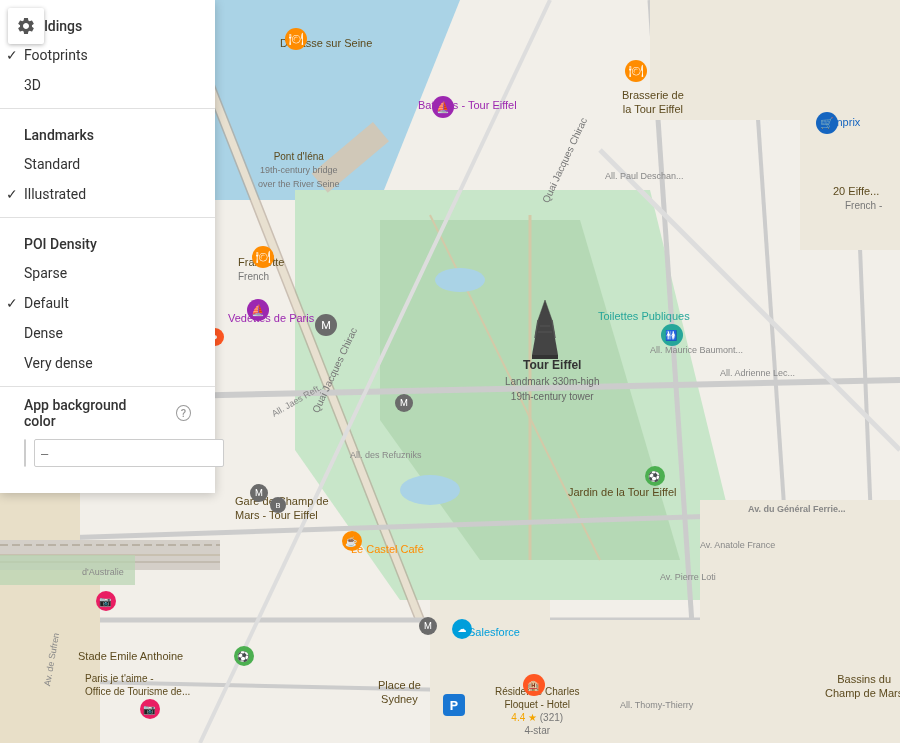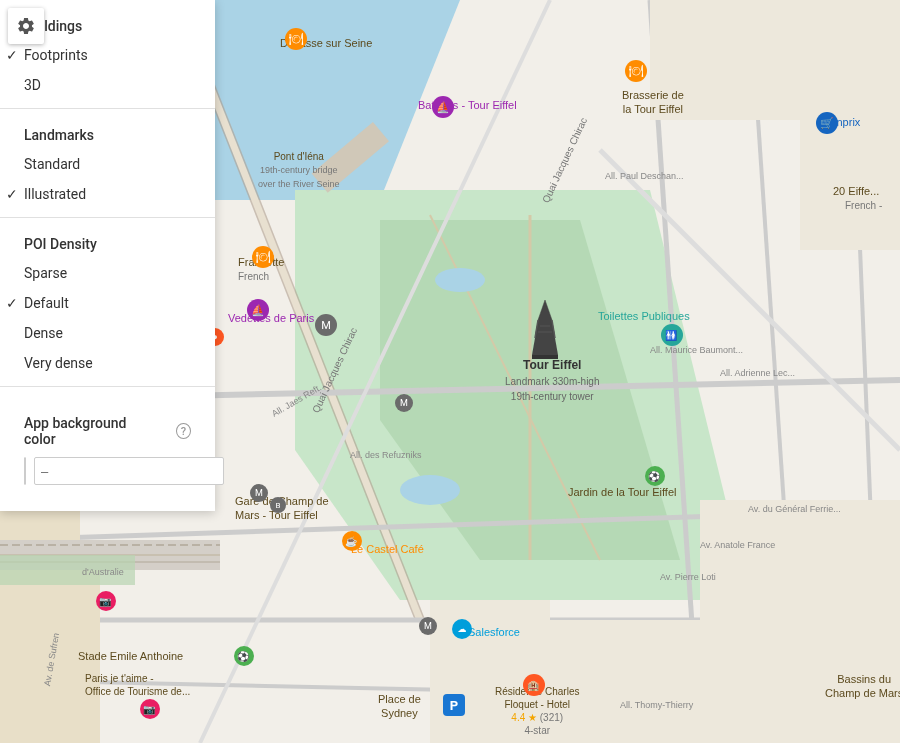--- a/index.html
+++ b/index.html
@@ -67,21 +67,20 @@
       padding: 10px 24px;
     }
     .bg-color-label {
       font-size: 14px;
       font-weight: 500;
       color: #333;
       display: flex;
       align-items: center;
       gap: 24px;
       margin-bottom: 10px;
-      margin-top: 18px;
     }
     .help-icon {
       width: 16px; height: 16px;
       border-radius: 50%;
       border: 1px solid #999;
       display: inline-flex;
       align-items: center;
       justify-content: center;
       font-size: 11px;
       color: #999;
@@ -244,29 +243,29 @@
 <div class="map-label poi" style="top:255px; left:238px; color:#5c4a1e; font-size:11px; line-height:1.3;">Francette<br><span style="font-size:10px; color:#777;margin-top:36px;">French</span></div>
 <div class="map-label poi" style="top:312px; left:228px; color:#9c27b0; font-size:11px;">Vedettes de Paris</div>
 <div class="map-label landmark" style="top:358px; left:505px; color:#333; font-size:12px; text-align:center; line-height:1.3;">Tour Eiffel<br><span style="font-size:10px; font-weight:normal; color:#666;">Landmark 330m-high<br>19th-century tower</span></div>
 <div class="map-label poi" style="top:310px; left:598px; color:#26a69a; font-size:11px;">Toilettes Publiques</div>
 <div class="map-label poi" style="top:486px; left:568px; color:#5c4a1e; font-size:11px;">Jardin de la Tour Eiffel</div>
 <div class="map-label poi" style="top:494px; left:235px; color:#5c4a1e; font-size:11px; line-height:1.3;">Gare de Champ de<br>Mars - Tour Eiffel</div>
 <div class="map-label poi" style="top:543px; left:351px; color:#ff8c00; font-size:11px;">Le Castel Café</div>
 <div class="map-label poi" style="top:626px; left:468px; color:#009edb; font-size:11px;">Salesforce</div>
 <div class="map-label poi" style="top:649px; left:78px; color:#5c4a1e; font-size:11px; line-height:1.3;">Stade Emile Anthoine</div>
 <div class="map-label poi" style="top:672px; left:85px; color:#5c4a1e; font-size:10px; line-height:1.3;">Paris je t'aime -<br>Office de Tourisme de...</div>
-<div class="map-label poi" style="top:692px; left:378px; color:#5c4a1e; font-size:11px; text-align:center; line-height:1.3;">Place de<br>Sydney</div>
+<div class="map-label poi" style="top:678px; left:378px; color:#5c4a1e; font-size:11px; text-align:center; line-height:1.3;">Place de<br>Sydney</div>
 <div class="map-label poi" style="top:685px; left:495px; color:#5c4a1e; font-size:10px; text-align:center; line-height:1.3;">Résidence Charles<br>Floquet - Hotel<br><span style="color:#f4a500;">4.4 ★</span> <span style="color:#777;">(321)</span><br><span style="color:#777;">4-star</span></div>
 <div class="map-label poi" style="top:672px; left:825px; color:#5c4a1e; font-size:11px; text-align:center; line-height:1.3;">Bassins du<br>Champ de Mars</div>
 <div class="map-label poi" style="top:184px; left:833px; color:#5c4a1e; font-size:11px; line-height:1.3;">20 Eiffe...<br><span style="font-size:10px; color:#777;padding-left:12px;">French -</span></div>
 <div class="map-label road" style="top:200px; left:540px; color:#777; font-size:10px; transform:rotate(-65deg); transform-origin:0 0;">Quai Jacques Chirac</div>
 <div class="map-label road" style="top:410px; left:310px; color:#777; font-size:10px; transform:rotate(-65deg); transform-origin:0 0;">Quai Jacques Chirac</div>
 <div class="map-label road" style="top:540px; left:700px; color:#888; font-size:9px;">Av. Anatole France</div>
 <div class="map-label road" style="top:572px; left:660px; color:#888; font-size:9px;">Av. Pierre Loti</div>
-<div class="map-label road" style="top:504px; left:748px; color:#888; font-size:9px;">Av. du Général Ferrie...</div>
+<div class="map-label road" style="top:504px; left:748px; color:#888; font-size:9px;font-weight:bold;">Av. du Général Ferrie...</div>
 <div class="map-label road" style="top:345px; left:650px; color:#888; font-size:9px;">All. Maurice Baumont...</div>
 <div class="map-label road" style="top:368px; left:720px; color:#888; font-size:9px;">All. Adrienne Lec...</div>
 <div class="map-label road" style="top:700px; left:620px; color:#888; font-size:9px;">All. Thomy-Thierry</div>
 <div class="map-label road" style="top:685px; left:42px; color:#888; font-size:9px; transform:rotate(-80deg); transform-origin:0 0;">Av. de Sufren</div>
 <div class="map-label road" style="top:567px; left:82px; color:#888; font-size:9px;">d'Australie</div>
 <div class="map-label road" style="top:450px; left:350px; color:#888; font-size:9px;">All. des Refuzniks</div>
 <div class="map-label road" style="top:410px; left:270px; color:#888; font-size:9px; transform:rotate(-30deg); transform-origin:0 0;">All. Jaes Reft...</div>
 <div class="map-label road" style="top:171px; left:605px; color:#888; font-size:9px;">All. Paul Deschan...</div>
 
 <button id="settings-btn">

